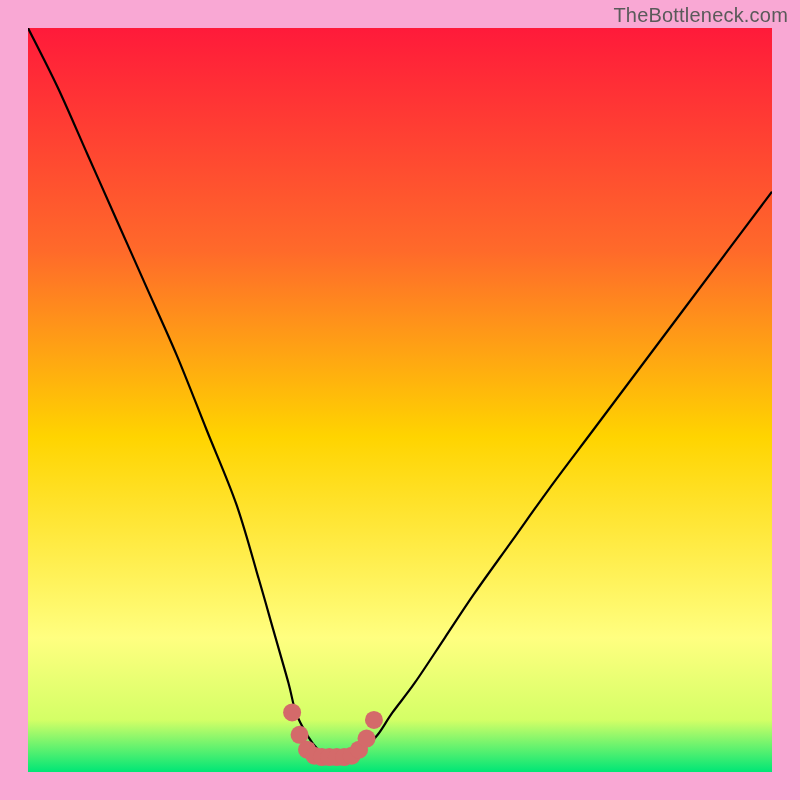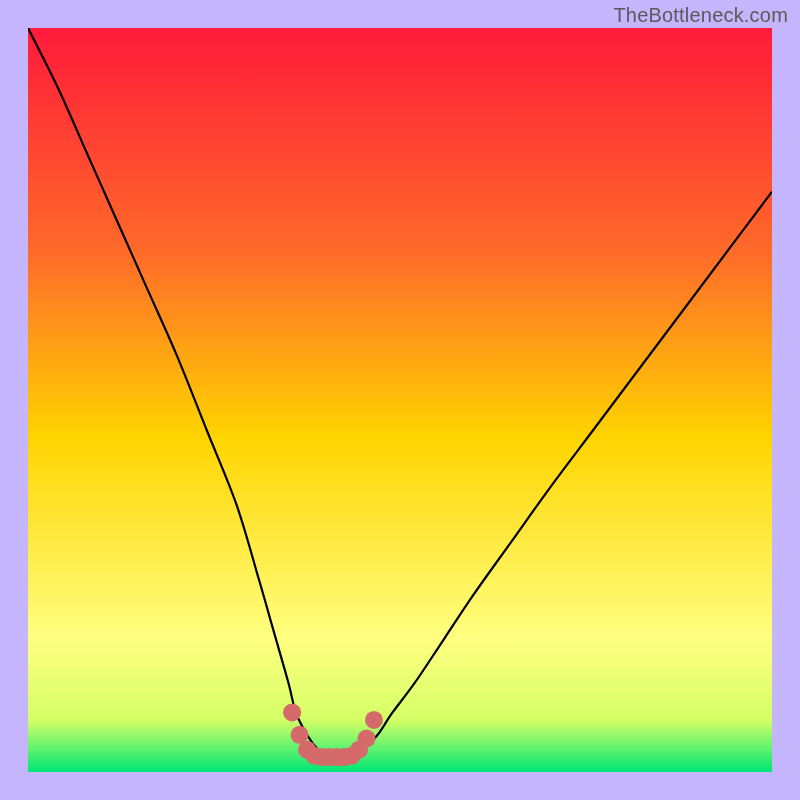--- a/index.html
+++ b/index.html
@@ -10,21 +10,21 @@
     overflow: hidden;
     background: #000;
     font-family: Arial, Helvetica, sans-serif;
   }
   .frame {
     position: absolute;
     top: 0;
     left: 0;
     width: 800px;
     height: 800px;
-    background: #c4b5fd;
+    background: #f9a8d4;
   }
   .plot {
     position: absolute;
     top: 28px;
     left: 28px;
     width: 744px;
     height: 744px;
   }
   .watermark {
     position: absolute;

